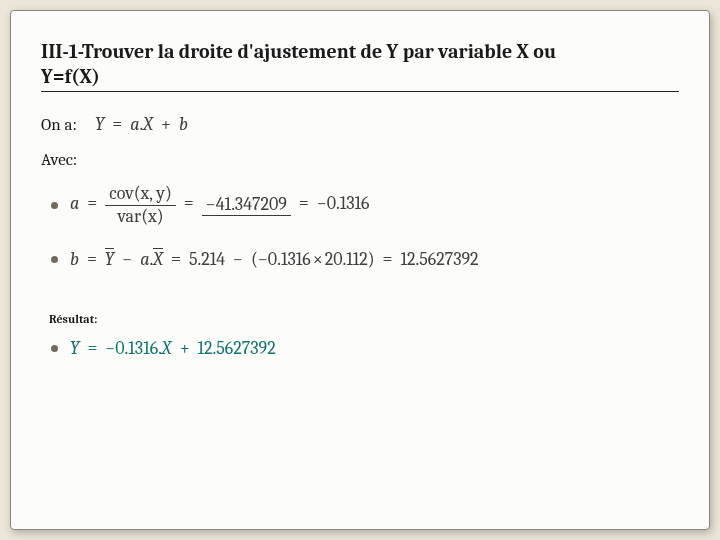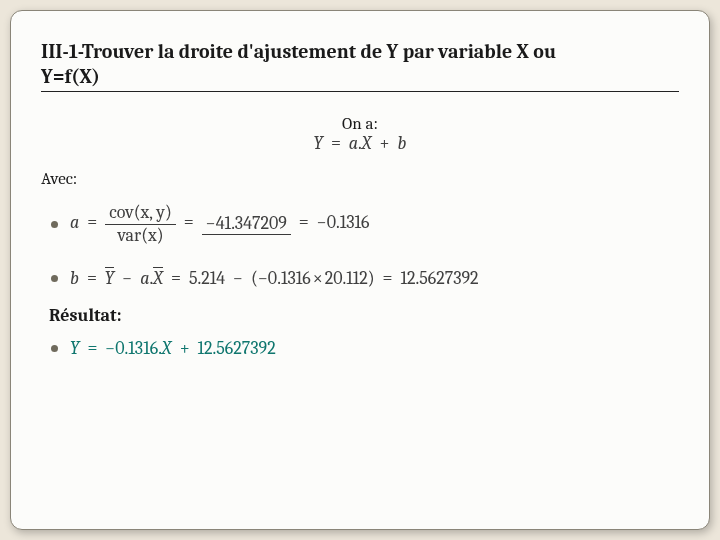--- a/index.html
+++ b/index.html
@@ -16,21 +16,21 @@
     width: 720px;
     height: 540px;
     box-sizing: border-box;
     padding: 10px;
   }
   .slide-frame {
     width: 100%;
     height: 100%;
     background: #fcfcfa;
     border: 1px solid #8a8578;
-    border-radius: 12px;
+    border-radius: 4px;
     box-shadow: 2px 3px 8px rgba(0,0,0,0.25);
     box-sizing: border-box;
     padding: 24px 30px 20px 30px;
     position: relative;
     overflow: hidden;
   }
   .title {
     font-weight: bold;
     font-size: 20px;
     line-height: 1.25;
@@ -48,22 +48,22 @@
     margin-top: 20px;
     display: inline-block;
   }
   .row {
     display: flex;
     align-items: center;
     margin-top: 18px;
   }
   .result-label {
     font-weight: bold;
-    font-size: 18px;
-    margin-top: 16px;
+    font-size: 12px;
+    margin-top: 42px;
     margin-left: 8px;
   }
   .bullet {
     width: 7px;
     height: 7px;
     border-radius: 50%;
     background: #6f6a5c;
     display: inline-block;
     margin-right: 12px;
     margin-left: 10px;
@@ -113,21 +113,21 @@
 <div class="slide-outer">
   <div class="slide-frame">
 
     <div class="title">
       <span>III-1-Trouver  la droite d'ajustement de Y par variable X ou</span><br>
       <span>Y=f(X)</span>
     </div>
     <div class="title-underline"></div>
 
     
-    <div class="row" style="margin-top:22px;flex-direction:column;">
+    <div class="row" style="margin-top:22px;">
       <span class="label" style="margin-top:0;">On a:</span>
       <span style="width:18px;"></span>
       <span class="math">
         <span>Y</span>
         <span class="op">=</span>
         <span>a</span><span class="upright">.</span><span>X</span>
         <span class="op">+</span>
         <span>b</span>
       </span>
     </div>

